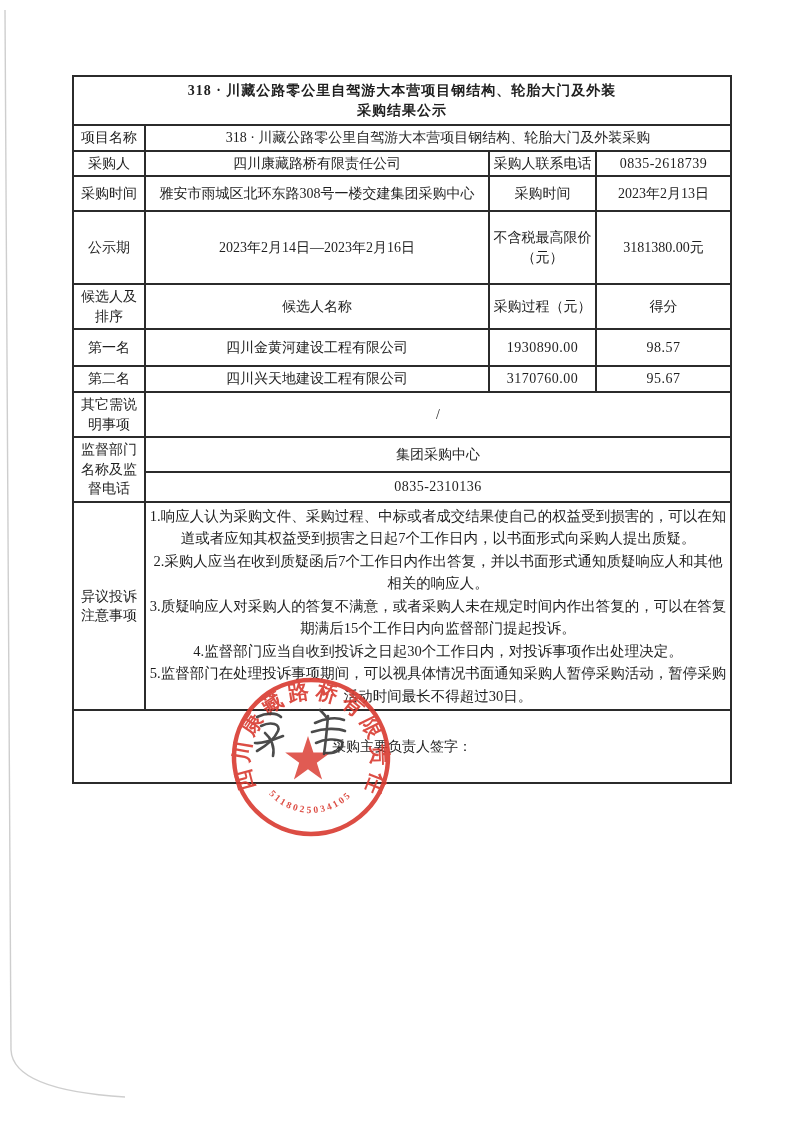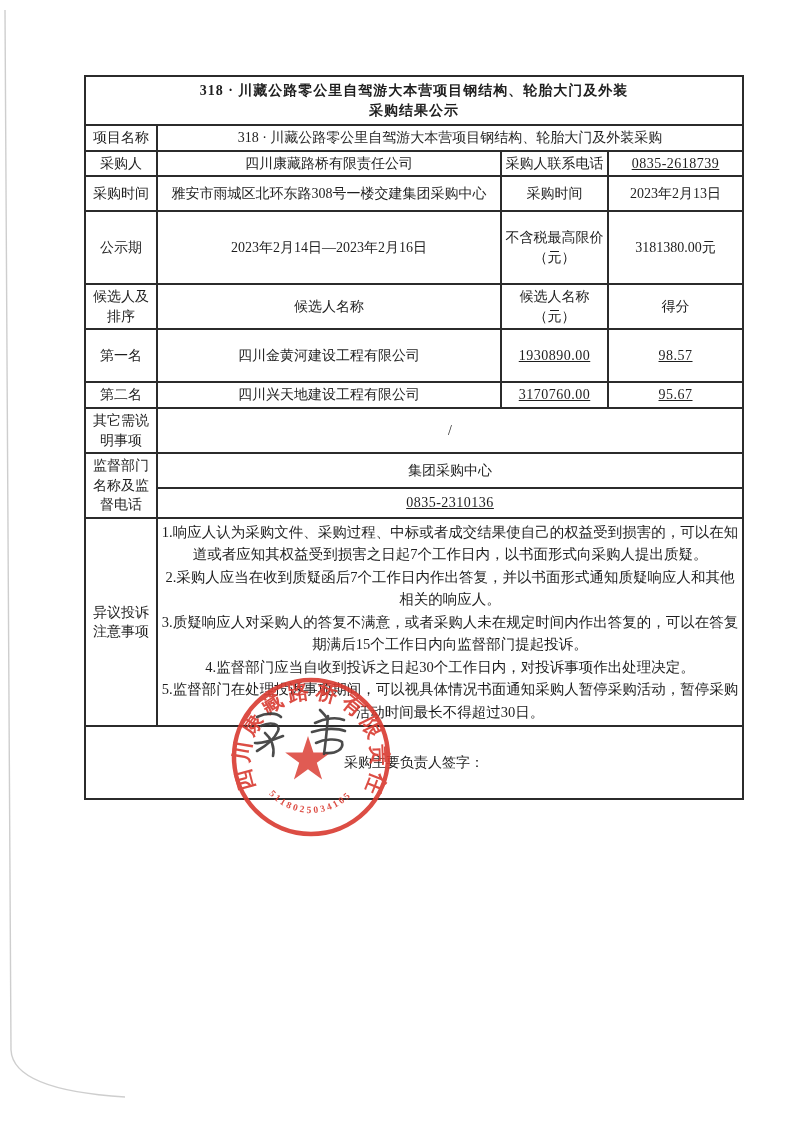--- a/index.html
+++ b/index.html
@@ -4,35 +4,35 @@
 <style>
   html,body { margin:0; padding:0; background:#9b9b9b; }
   .page {
     position:relative; width:800px; height:1131px; margin:0 auto;
     background:#ffffff; overflow:hidden;
     font-family:"Liberation Serif","DejaVu Serif",serif; color:#1e1e1e;
   }
   .page-edge { position:absolute; left:0; top:0; pointer-events:none; }
 
   table.doc {
-    position:absolute; left:84px; top:75px; width:658px;
+    position:absolute; left:72px; top:75px; width:658px;
     border-collapse:collapse; table-layout:fixed;
   }
   table.doc td {
     border:2px solid #2b2b2b; text-align:center; vertical-align:middle;
     font-size:14px; line-height:1.4; padding:2px 3px; overflow:hidden;
     word-break:break-all;
   }
   td.title-cell {
     font-size:17.5px; font-weight:bold; letter-spacing:1px; line-height:24px;
   }
   td.notes-cell { text-align:left; padding:6px 8px 6px 5px; }
   .notes-cell div { font-size:14.5px; line-height:22.5px; }
   td.sign-cell { text-align:left; padding-left:12px; font-size:14.5px; }
-  .num { letter-spacing:0.5px;text-decoration:underline; }
+  .num { letter-spacing:0.5px; }
 
   .seal-svg { position:absolute; left:209px; top:655px; pointer-events:none; z-index:5; }
   .seal-text { font-family:"Liberation Serif","DejaVu Serif",serif; font-weight:600; }
 </style>
 </head>
 <body>
 
 <div class="page">
 
   <svg class="page-edge" width="160" height="1131" viewBox="0 0 160 1131">
@@ -77,25 +77,25 @@
     <tr style="height:73px">
       <td>公示期</td>
       <td>2023年2月14日—2023年2月16日</td>
       <td>不含税最高限价（元）</td>
       <td>3181380.00元</td>
     </tr>
 
     <tr style="height:40px">
       <td>候选人及排序</td>
       <td>候选人名称</td>
-      <td>候选人名称（元）</td>
+      <td>采购过程（元）</td>
       <td>得分</td>
     </tr>
 
-    <tr style="height:53px">
+    <tr style="height:37px">
       <td>第一名</td>
       <td>四川金黄河建设工程有限公司</td>
       <td class="num">1930890.00</td>
       <td class="num">98.57</td>
     </tr>
     <tr style="height:25px">
       <td>第二名</td>
       <td>四川兴天地建设工程有限公司</td>
       <td class="num">3170760.00</td>
       <td class="num">95.67</td>

